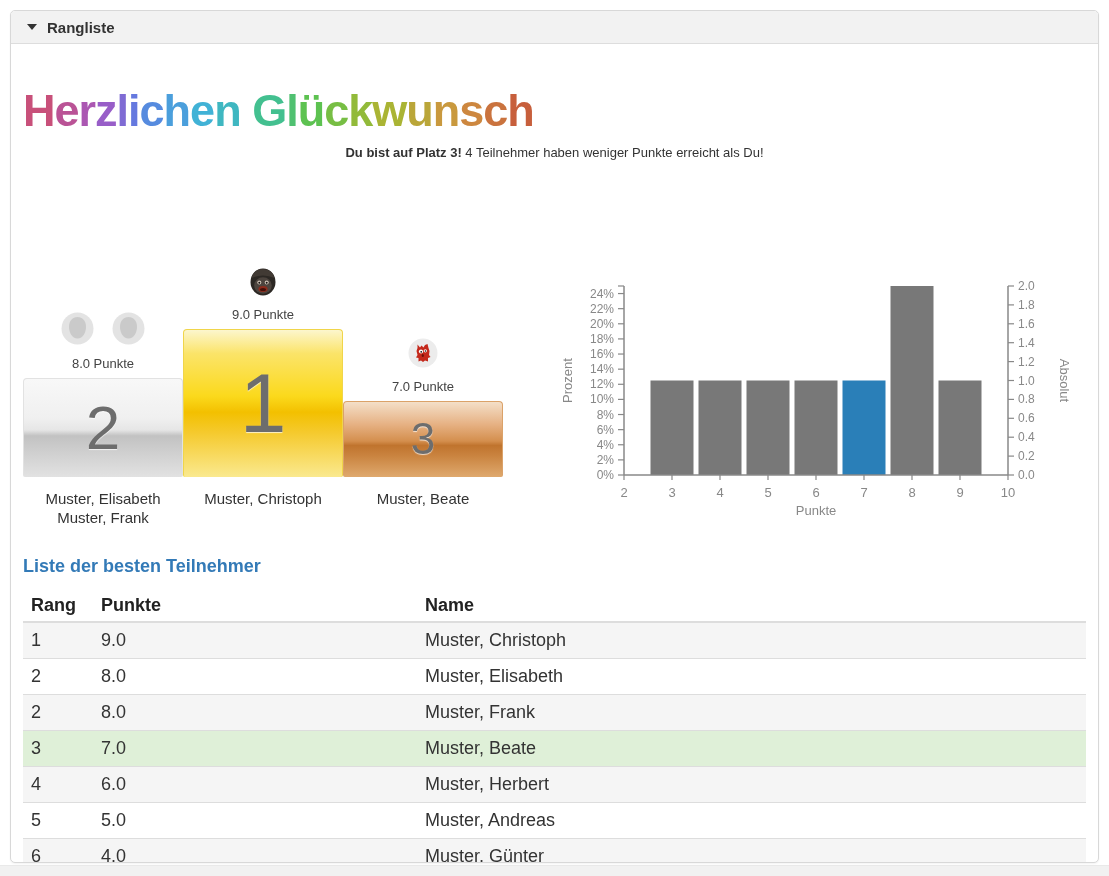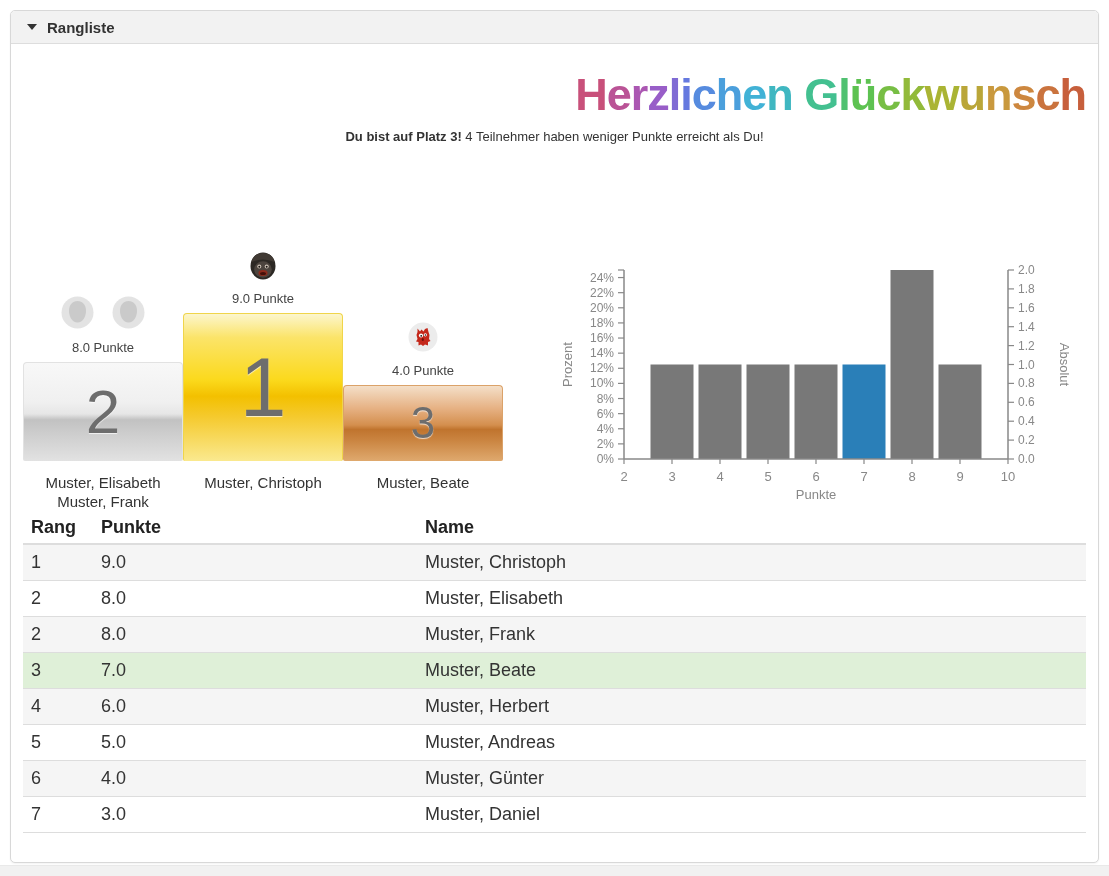--- a/index.html
+++ b/index.html
@@ -26,22 +26,22 @@
   .caret {
     width:0; height:0; margin-right:10px;
     border-left:5px solid transparent; border-right:5px solid transparent;
     border-top:6px solid #333;
   }
   .panel-title { font-weight:bold; font-size:15px; color:#333; }
   .panel-body { padding:0 12px 12px; }
 
   
   .congrats {
-    text-align:right; font-size:45px; font-weight:bold;
-    margin:26px 0 0; letter-spacing:-1px; line-height:1.1;
+    text-align:left; font-size:45px; font-weight:bold;
+    margin:42px 0 0; letter-spacing:-1px; line-height:1.1;
   }
   .subtitle { text-align:center; font-size:13px; margin:9px 0 0; color:#333; }
   .subtitle .bold { font-weight:bold; }
 
   
   .results-row { display:flex; align-items:flex-start; margin-top:102px; }
 
   
   .podium { width:480px; }
   .podium-row { display:flex; align-items:flex-end; height:215px; }
@@ -142,21 +142,21 @@
                   <svg width="30" height="30" viewBox="0 0 30 30">
                     <circle cx="15" cy="15" r="14.5" fill="#ececec"></circle>
                     <path d="M9.5 6.5 L12 9.5 L13.5 7.5 L15.5 9.5 L17 7 L19.5 6 L20.5 10 L21.5 13 L21 17 L22.5 19 L20 20 L20 23.5 L17 22.5 L15 24 L13 22.5 L10.5 23.5 L10.5 20 L8 19.5 L9.5 17 L8.5 13 L9.5 10 Z" fill="#c4281b"></path>
                     <circle cx="13" cy="13.5" r="2.1" fill="#ffffff"></circle>
                     <circle cx="17.3" cy="12.8" r="1.6" fill="#ffffff"></circle>
                     <circle cx="13.2" cy="13.8" r="0.9" fill="#111111"></circle>
                     <circle cx="17.4" cy="13" r="0.8" fill="#111111"></circle>
                     <ellipse cx="14.8" cy="17.5" rx="1.1" ry="1.5" fill="#6e1009"></ellipse>
                   </svg>
                 </div>
-                <div class="points-label">4.0 Punkte</div>
+                <div class="points-label">7.0 Punkte</div>
                 <div class="block theme-bronze" style="height: 76px;">
                   <span class="rank-number" style="font-size: 44px;">3</span>
                 </div>
               </div>
             </div>
           <div class="podium-names-row" id="podium-names-row">
               <div class="names">
                 <div>Muster, Elisabeth</div>
                 <div>Muster, Frank</div>
               </div>
@@ -247,20 +247,21 @@
               <text x="404" y="235" text-anchor="middle" fill="#888888" font-size="13">9</text>
               <line x1="452" y1="213" x2="452" y2="218" stroke="#888888" stroke-width="1.2"></line>
               <text x="452" y="235" text-anchor="middle" fill="#888888" font-size="13">10</text>
               <text x="260" y="253" text-anchor="middle" fill="#888888" font-size="13">Punkte</text>
               <text x="16" y="118.5" text-anchor="middle" fill="#888888" font-size="13" transform="rotate(-90 16 118.5)">Prozent</text>
               <text x="504" y="118.5" text-anchor="middle" fill="#888888" font-size="13" transform="rotate(90 504 118.5)">Absolut</text>
             </svg>
         </div>
       </div>
 
+      <h2 class="list-heading">Liste der besten Teilnehmer</h2>
 
       <table class="ranking">
         <colgroup>
           <col style="width:70px">
             <col style="width:324px">
             <col>
         </colgroup>
         <thead>
           <tr>
             <th>Rang</th>

